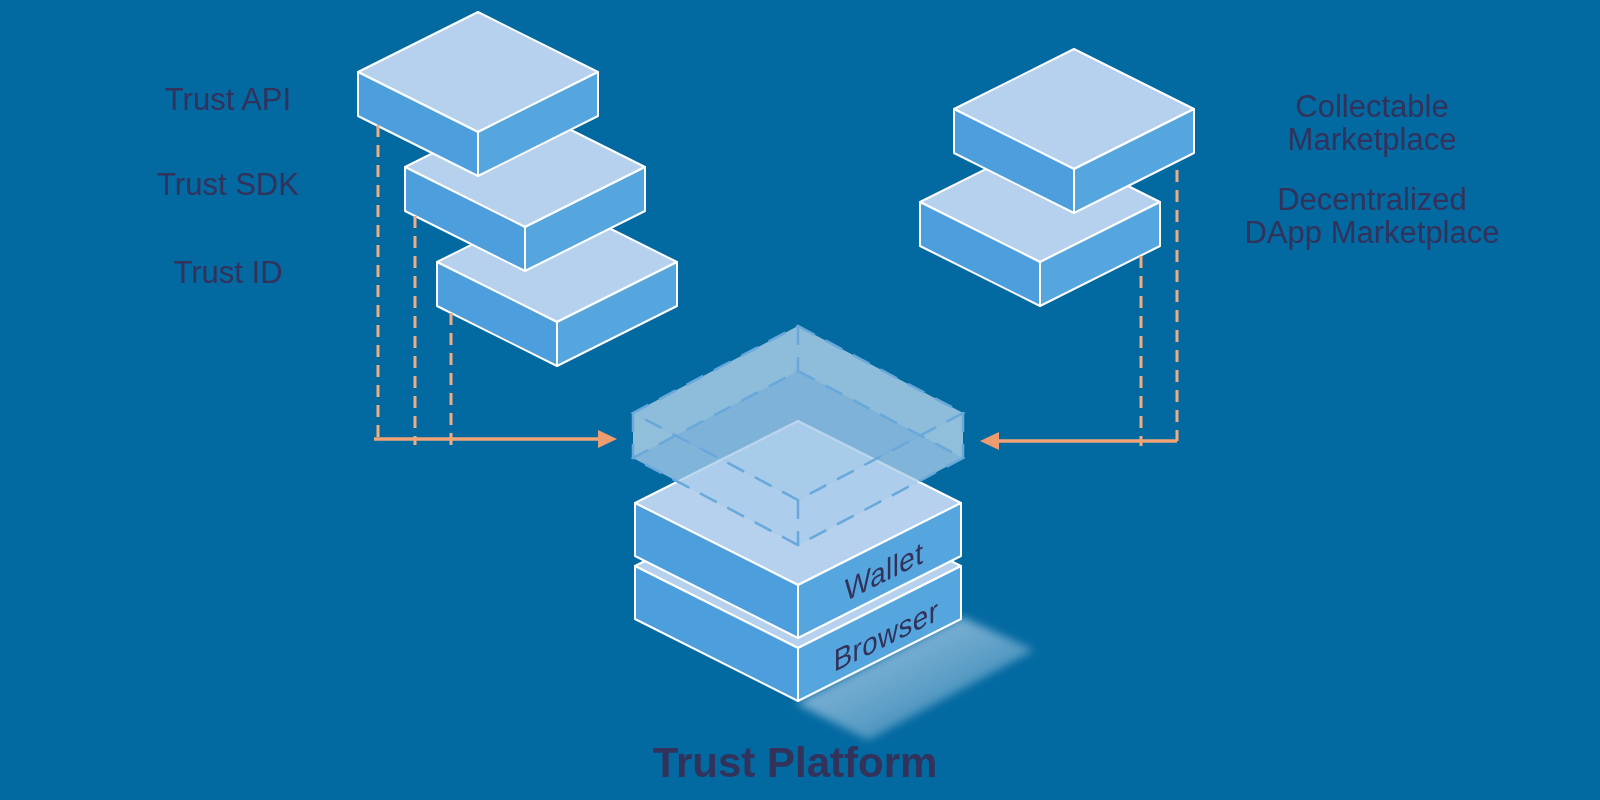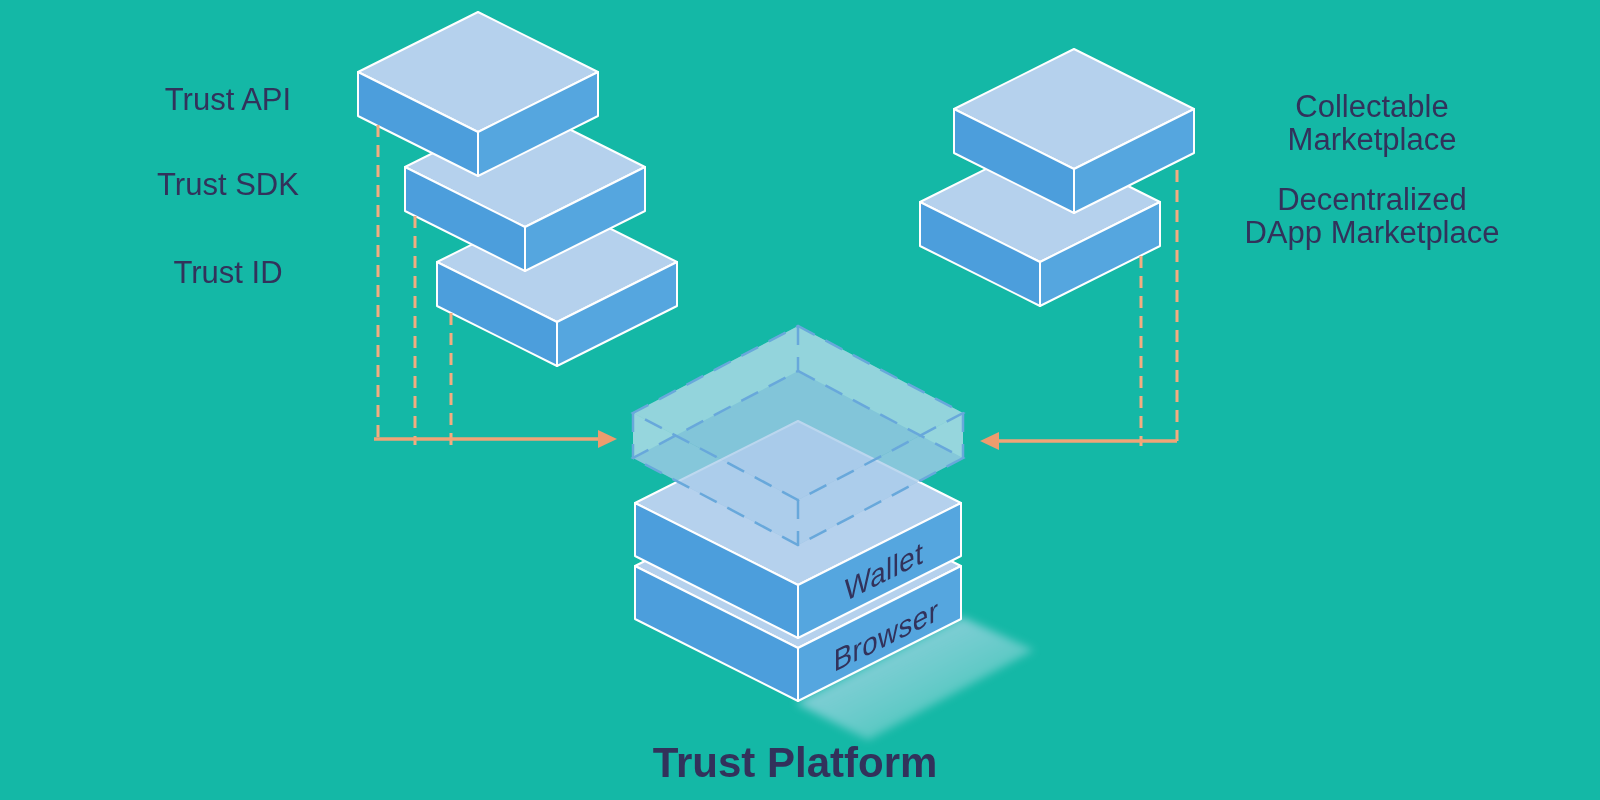--- a/index.html
+++ b/index.html
@@ -8,21 +8,21 @@
     background: #ffffff;
     width: 1600px;
     height: 800px;
     overflow: hidden;
     font-family: "Liberation Sans", sans-serif;
   }
   .stage {
     position: relative;
     width: 1600px;
     height: 800px;
-    background: #14b8a6;
+    background: #0369a1;
   }
   svg { display: block; }
 
   
   .face-top   { fill: #B5D1ED; stroke: #ffffff; stroke-width: 2; stroke-linejoin: round; }
   .face-left  { fill: #4C9EDC; stroke: #ffffff; stroke-width: 2; stroke-linejoin: round; }
   .face-right { fill: #55A6DF; stroke: #ffffff; stroke-width: 2; stroke-linejoin: round; }
 
   
   .ghost-bottom     { fill: rgba(100,160,212,0.52); }

